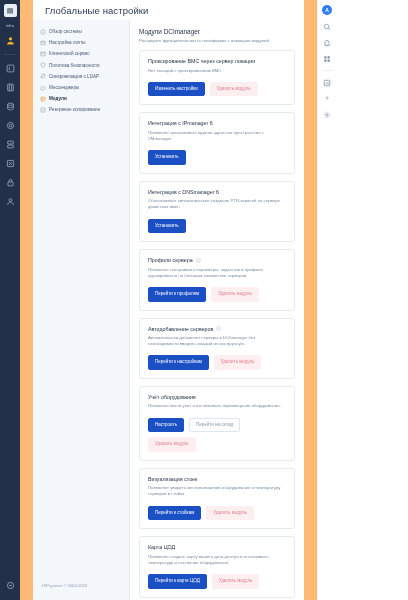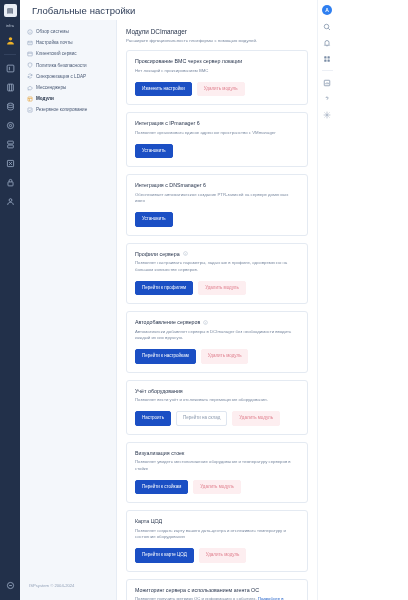--- a/index.html
+++ b/index.html
@@ -2,21 +2,21 @@
 <html><head>
 <meta charset="utf-8">
 <style>
   * { box-sizing: border-box; margin: 0; padding: 0; }
   html, body {
     width: 408px; height: 600px;
     font-family: "Liberation Sans", sans-serif;
     background: #ffffff;
     overflow: hidden;
   }
-  .app { position: relative; width: 336px; height: 600px; display: flex; background: #fdba74; }
+  .app { position: relative; width: 336px; height: 600px; display: flex; background: #fdba74; gap: 13px; }
 
   
   .rail-left {
     width: 20px; height: 600px; flex: 0 0 20px;
     background: #22304a;
     display: flex; flex-direction: column; align-items: center;
     padding-top: 4px; gap: 6px;
   }
   .logo-box {
     width: 13px; height: 13px; border-radius: 2px;

